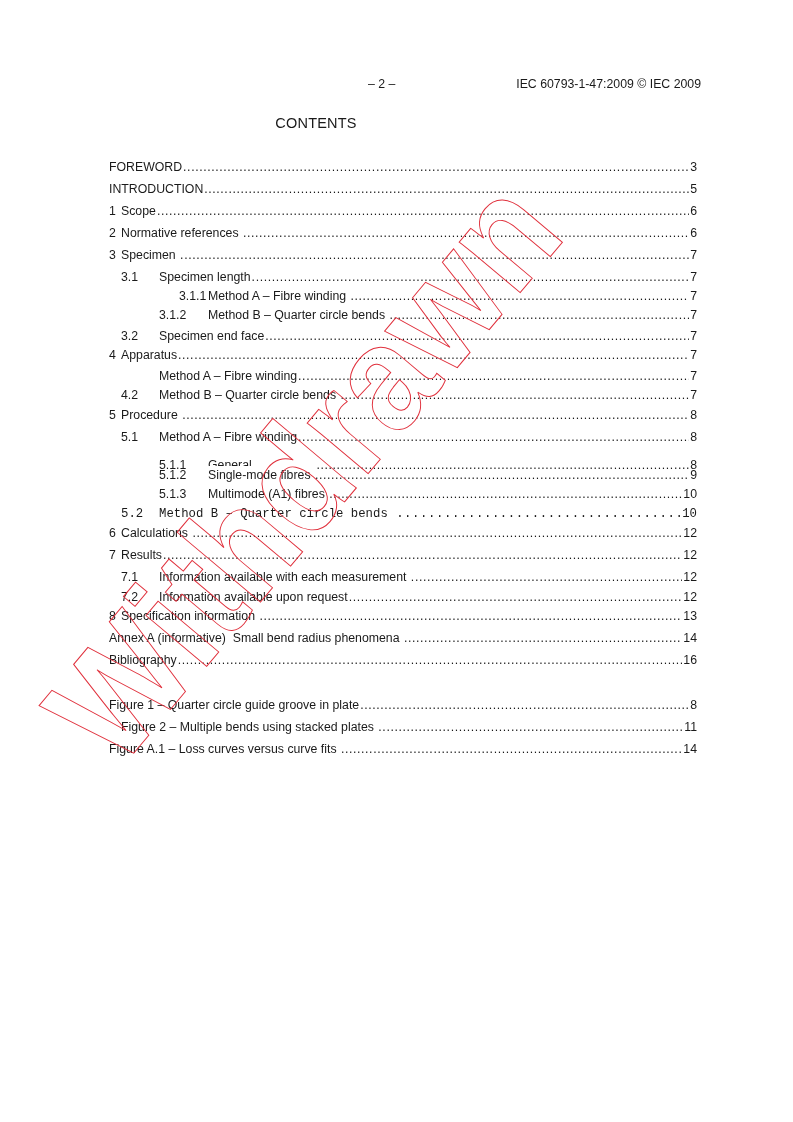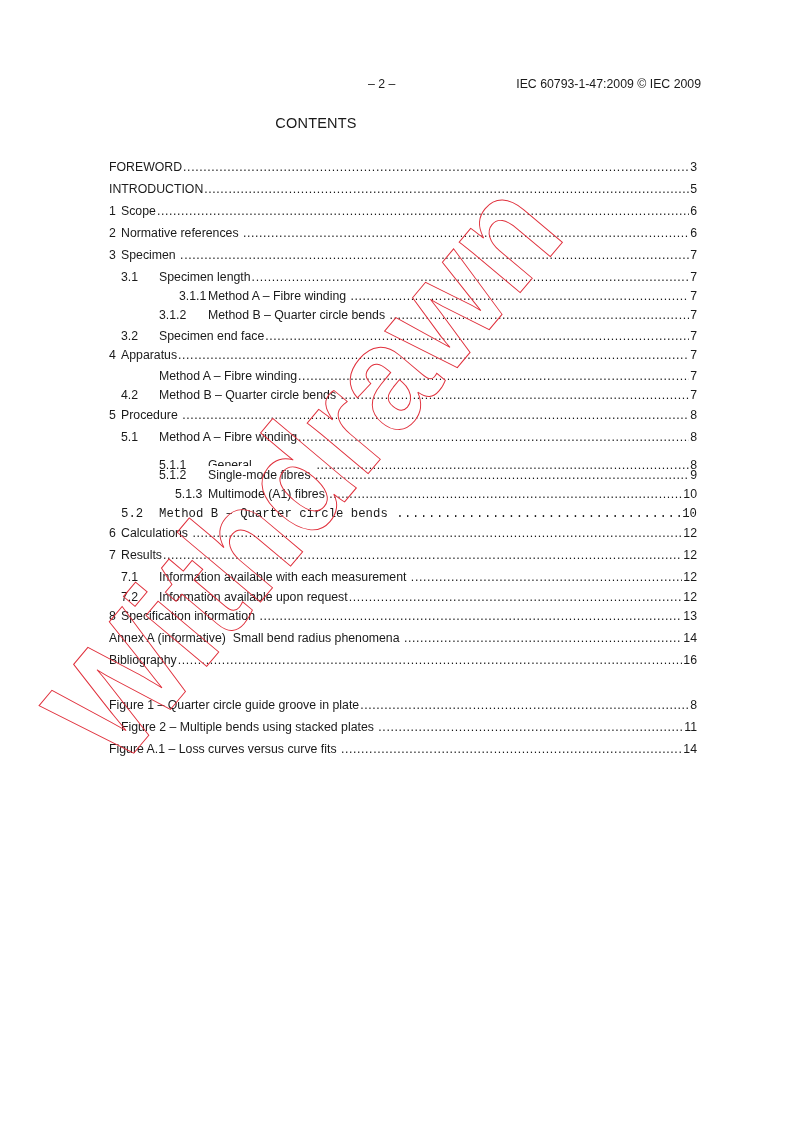--- a/index.html
+++ b/index.html
@@ -150,21 +150,21 @@
     </div>
     <div class="row" style="top: 466px;">
       <span class="num" style="left: 50px;">5.1.2</span>
       <div class="title-wrap" style="left: 99px;">
         <span class="title">Single-mode fibres </span>
         <span class="leader"></span>
         <span class="pg">9</span>
       </div>
     </div>
     <div class="row" style="top: 485px;">
-      <span class="num" style="left: 66px;">5.1.3</span>
+      <span class="num" style="left: 50px;">5.1.3</span>
       <div class="title-wrap" style="left: 99px;">
         <span class="title">Multimode (A1) fibres </span>
         <span class="leader"></span>
         <span class="pg">10</span>
       </div>
     </div>
     <div class="row" style="top: 505px; font-family: Liberation Mono, monospace;">
       <span class="num" style="left: 12px;">5.2</span>
       <div class="title-wrap" style="left: 50px;">
         <span class="title">Method B – Quarter circle bends </span>

